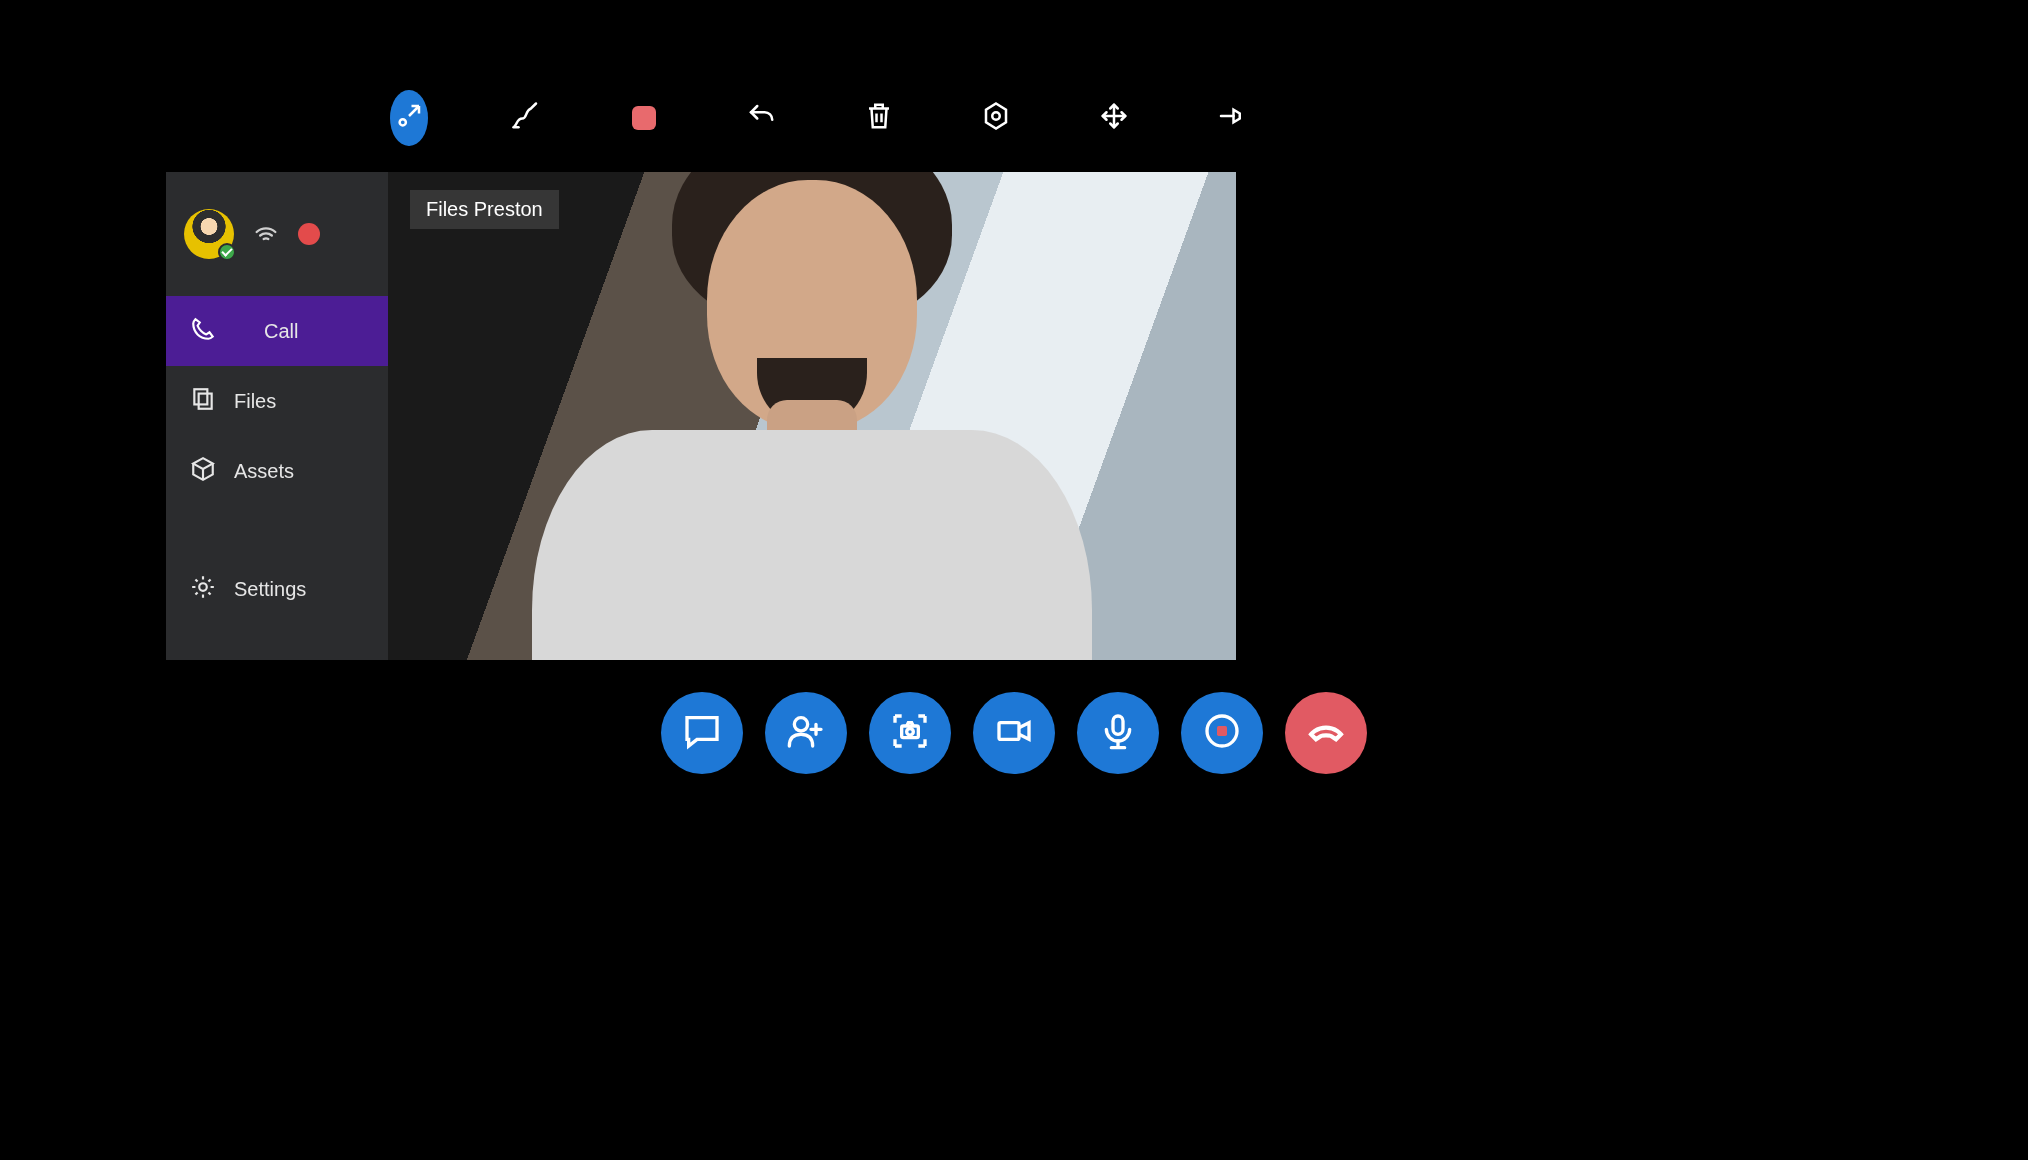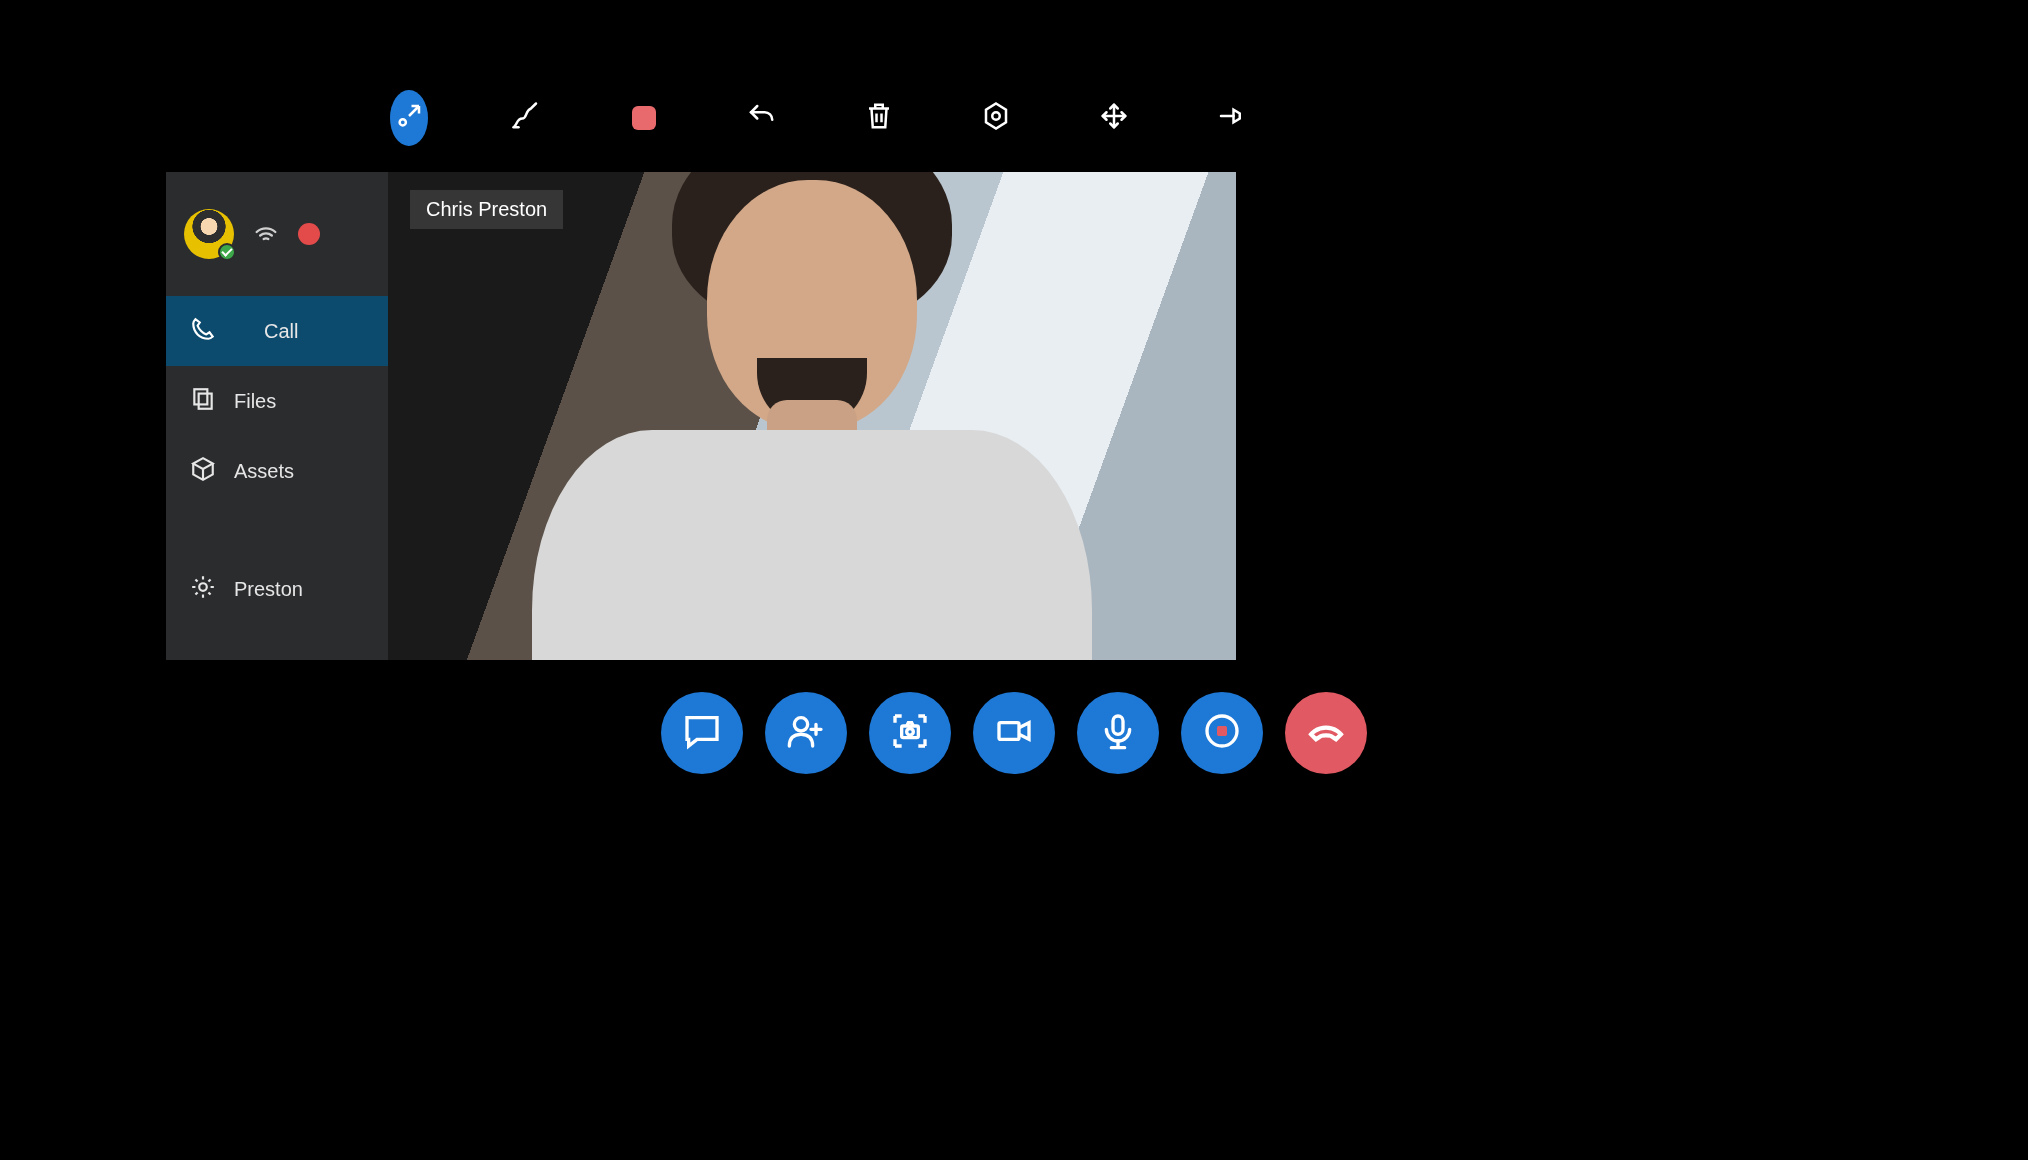--- a/index.html
+++ b/index.html
@@ -80,21 +80,21 @@
   .nav { display: flex; flex-direction: column; }
   .nav-item {
     height: 70px;
     display: flex; align-items: center;
     gap: 18px;
     padding-left: 24px;
     font-size: 20px;
     color: #e6e6e6;
     cursor: pointer;
   }
-  .nav-item.active { background: #0c4a6e; gap: 48px; }
+  .nav-item.active { background: #4c1d95; gap: 48px; }
   .nav-item.bottom { margin-top: 48px; }
   .nav-item svg { width: 26px; height: 26px; flex-shrink:0; }
 
   .video-area {
     flex: 1;
     position: relative;
     background: linear-gradient(110deg, #1a1a1a 0 25%, #5b5148 25% 45%, #b9c6cf 45% 60%, #e8eef2 60% 80%, #a9b6bf 80% 100%);
     overflow: hidden;
   }
   
@@ -279,36 +279,36 @@
         <span>Assets</span>
       </div>
 
       <div class="nav-item bottom">
         <span>
           <svg viewBox="0 0 24 24" fill="none" stroke="#e6e6e6" stroke-width="2">
             <circle cx="12" cy="12" r="3.5"></circle>
             <path d="M12 2 V5 M12 19 V22 M2 12 H5 M19 12 H22 M5 5 L7 7 M17 17 L19 19 M19 5 L17 7 M7 17 L5 19"></path>
           </svg>
         </span>
-        <span>Preston</span>
+        <span>Settings</span>
       </div>
     </div>
   </div>
 
   <div class="video-area">
     <div class="person">
       <div class="hair"></div>
       <div class="head"></div>
       <div class="beard"></div>
       <div class="neck"></div>
       <div class="collar"></div>
       <div class="torso"></div>
     </div>
     <div class="name-tag">
-      <span>Chris Preston</span>
+      <span>Files Preston</span>
     </div>
   </div>
 </div>
 
 <div class="call-controls">
 
   <div class="cc-btn">
     <span>
       <svg viewBox="0 0 24 24" fill="none" stroke="#fff" stroke-width="2">
         <path d="M3 4 H21 V17 H9 L4 21 V17 H3 Z"></path>

